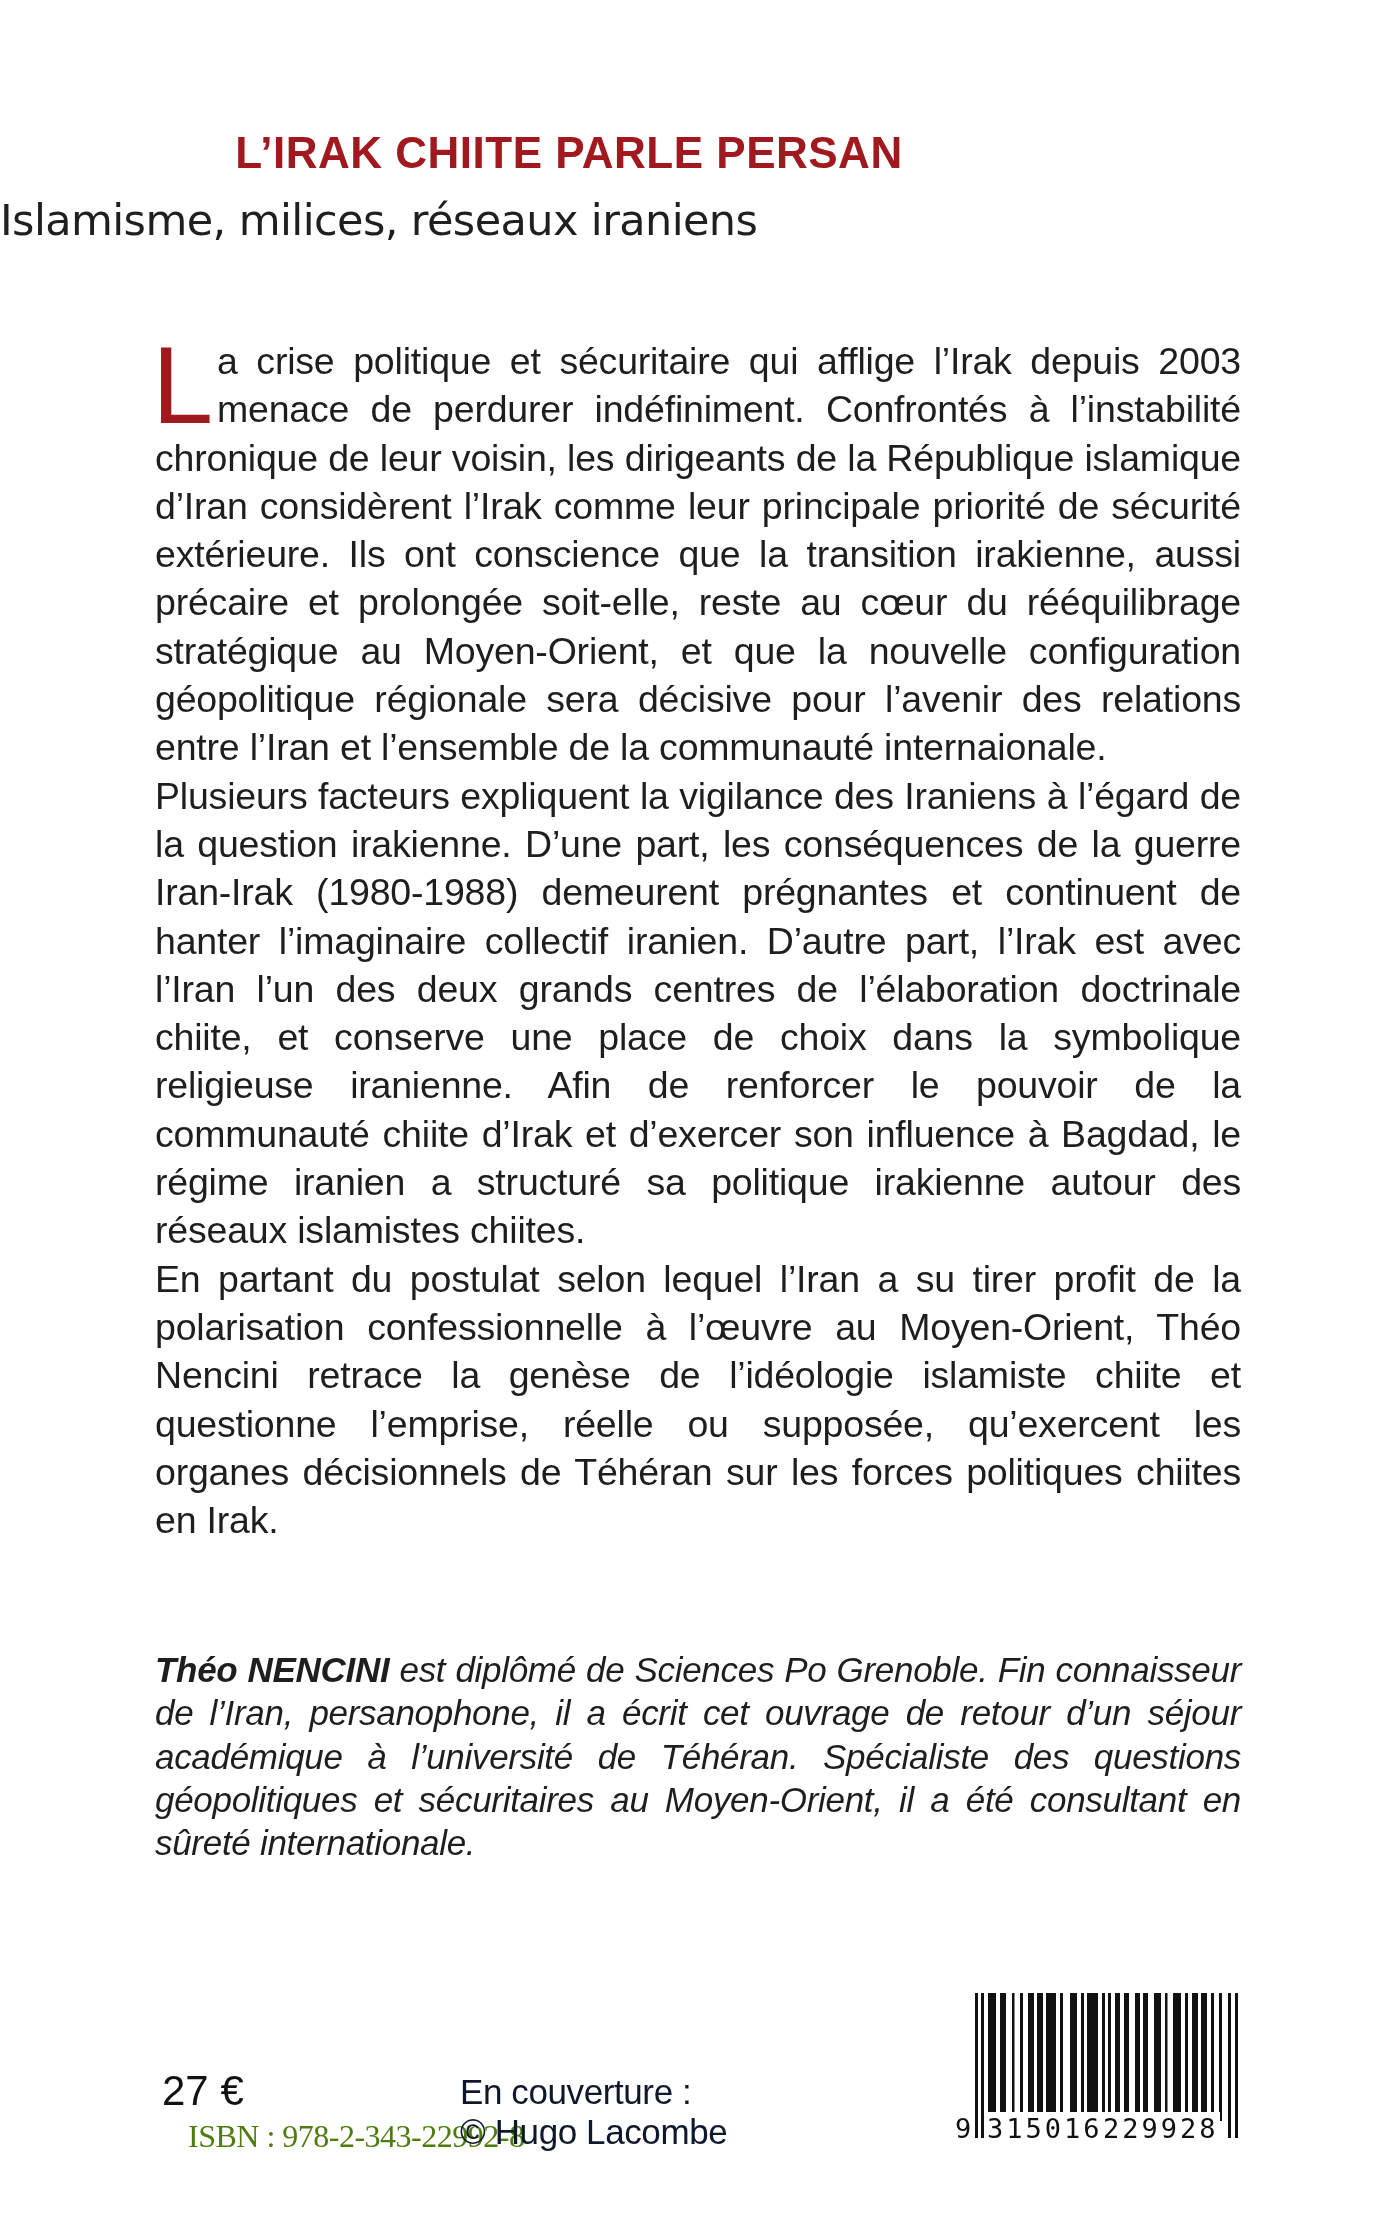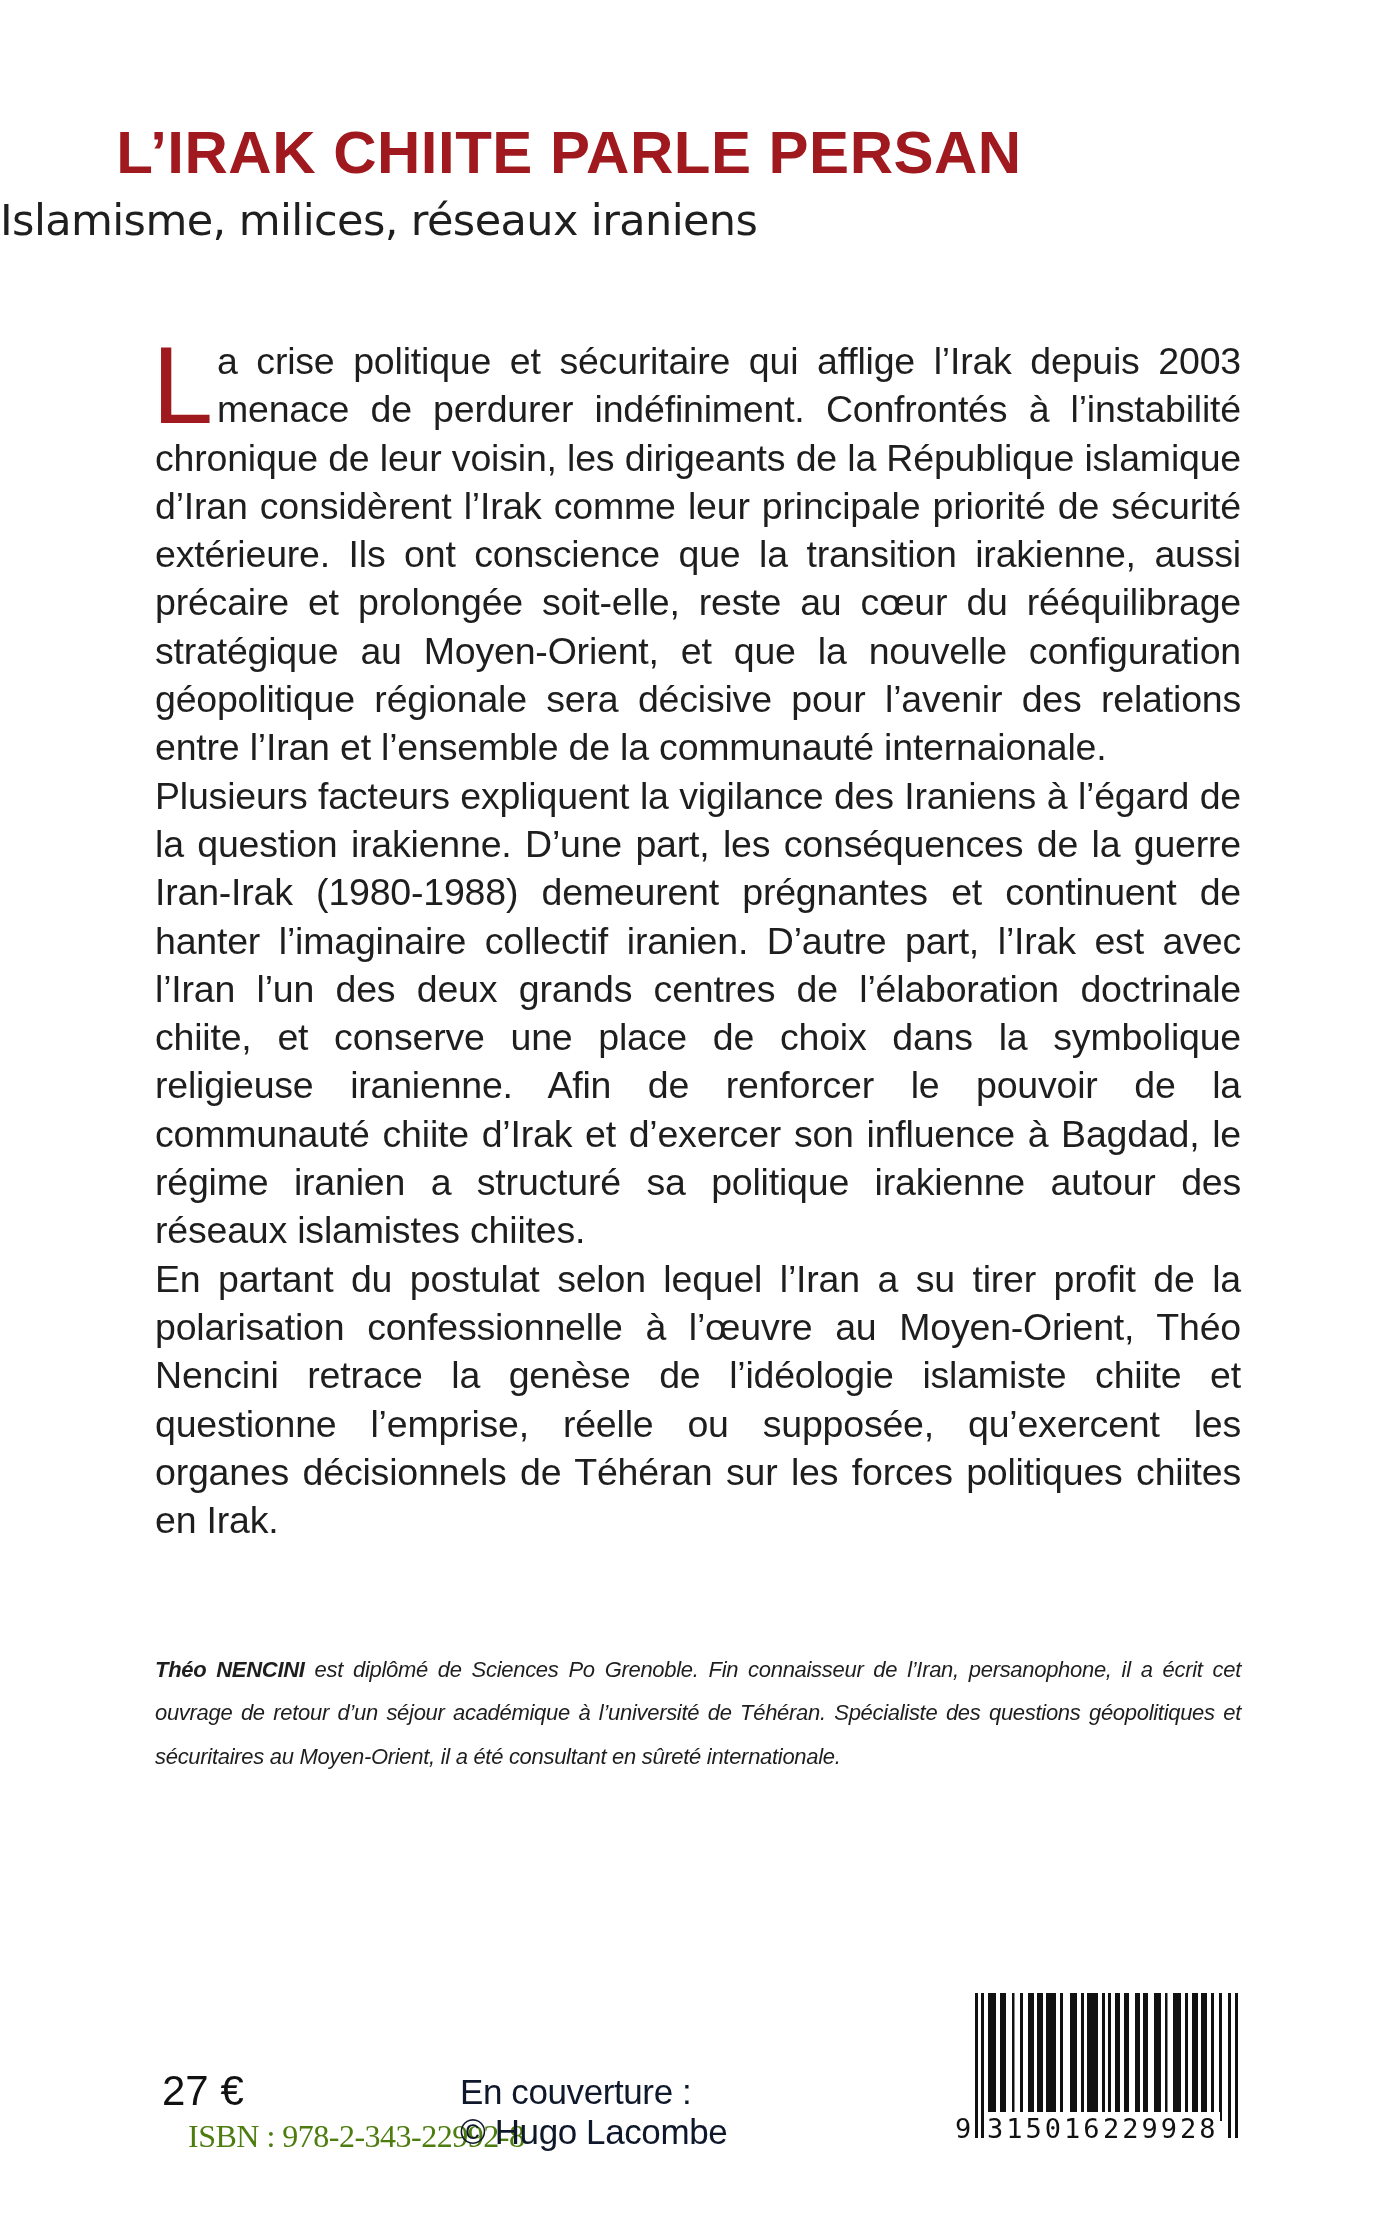--- a/index.html
+++ b/index.html
@@ -1,40 +1,40 @@
 <!DOCTYPE html>
 <html><head>
 <meta charset="utf-8">
 <style>
   html, body { margin: 0; padding: 0; background: #ffffff; }
   body { width: 1400px; height: 2231px; position: relative; overflow: hidden; }
   .page { position: absolute; left: 0; top: 0; width: 1400px; height: 2231px; background: #ffffff; color: #1c1c1c; }
   .title {
     position: absolute; left: 0; width: 1138px; top: 118px;
     text-align: center; font-family: "Liberation Sans", sans-serif; font-weight: bold;
-    font-size: 60px; line-height: 70px; letter-spacing: 0.5px; color: #a0191f;
+    font-size: 44px; line-height: 70px; letter-spacing: 0.5px; color: #a0191f;
   }
   .subtitle {
     position: absolute; left: 0; width: 1400px; top: 190px;
     text-align: left; font-family: "DejaVu Sans", sans-serif; font-weight: normal;
     font-size: 43px; line-height: 60px; color: #1f1f1f; letter-spacing: -0.6px;
   }
   .body-text {
     position: absolute; left: 155px; width: 1086px; top: 337px;
     font-family: "Liberation Sans", sans-serif; font-size: 37.5px; line-height: 48.3px;
     color: #1e1e1e; text-align: justify; letter-spacing: -0.2px;
   }
   .body-text p { margin: 0; }
   .dropcap {
     float: left; font-family: "Liberation Sans", sans-serif; font-size: 110px; line-height: 84px;
     height: 88px; color: #a0191f; margin: 6px 4px 0 -3px; font-weight: normal;
   }
   .bio {
     position: absolute; left: 155px; width: 1086px; top: 1648px;
-    font-family: "Liberation Sans", sans-serif; font-style: italic; font-size: 22px;
+    font-family: "Liberation Sans", sans-serif; font-style: italic; font-size: 35px;
     line-height: 43.3px; color: #1e1e1e; text-align: justify; letter-spacing: -0.3px;
   }
   .bio b { font-weight: bold; }
   .price {
     position: absolute; left: 162px; top: 2067px;
     font-family: "Liberation Sans", sans-serif; font-size: 42px; line-height: 48px; color: #111;
   }
   .isbn {
     position: absolute; left: 152px; top: 2117px;
     font-family: Liberation Serif, serif; font-size: 32px; line-height: 38px; color: #4d7c0f;

